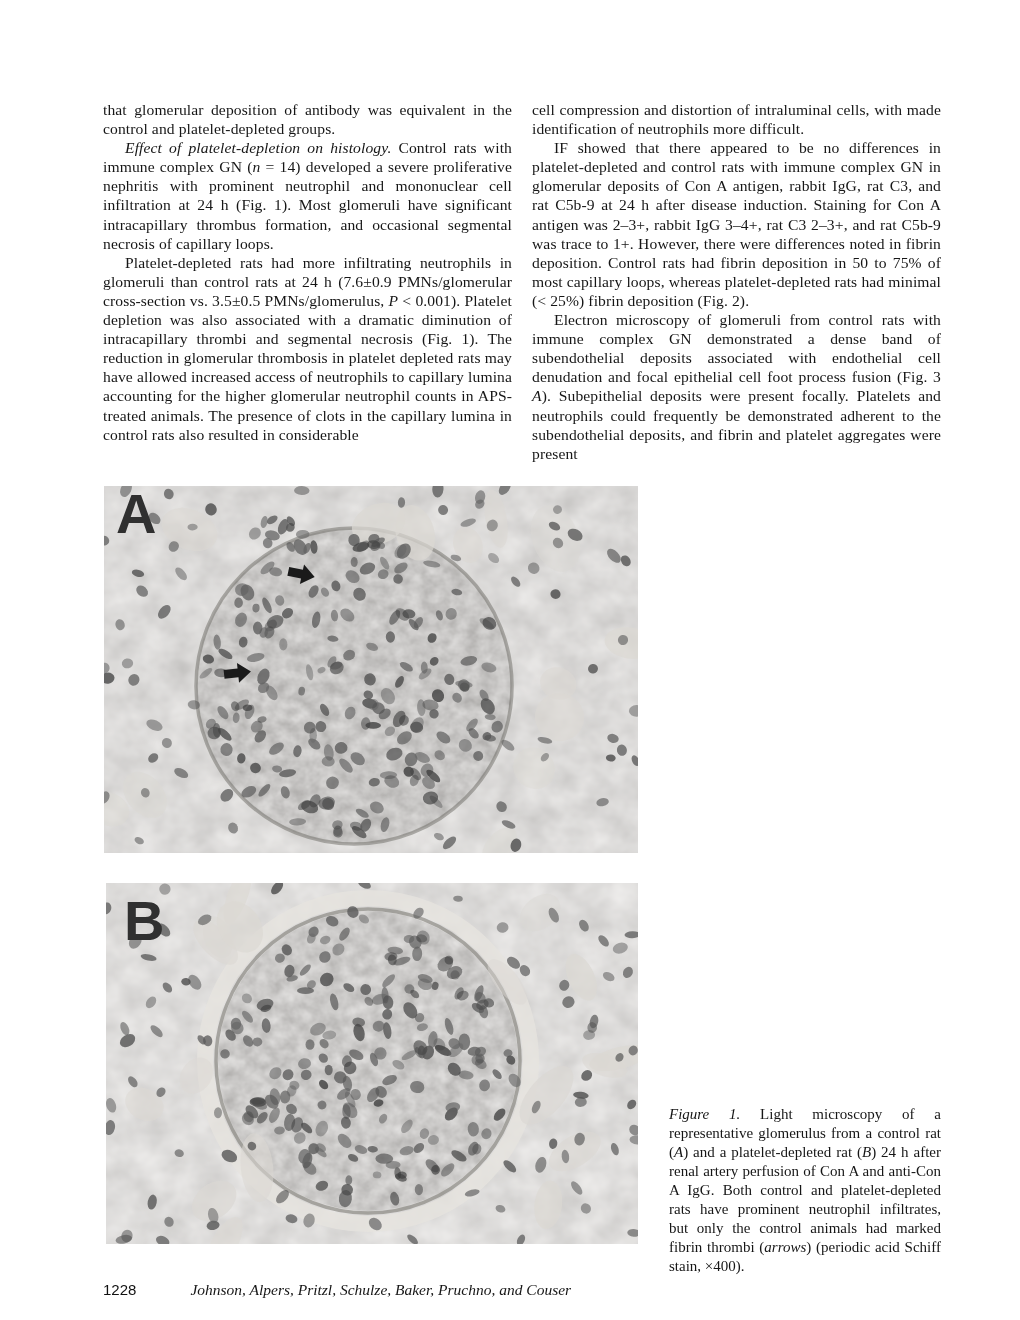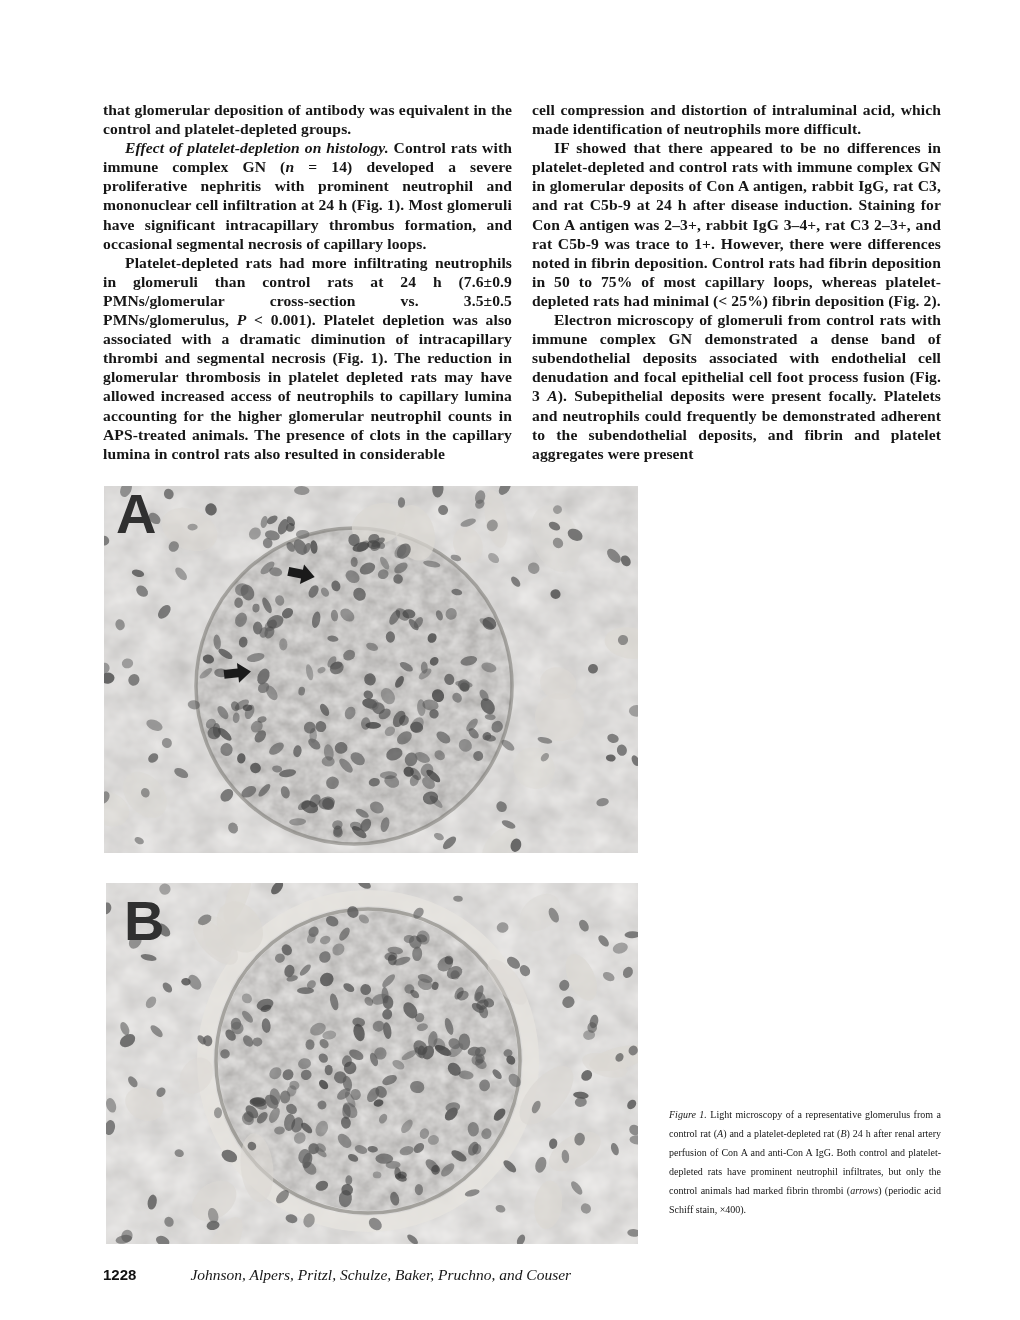--- a/index.html
+++ b/index.html
@@ -4,21 +4,21 @@
 <style>
   html,body{margin:0;padding:0;background:#e8e8e8;}
   .page{
     position:relative; width:1020px; height:1320px; margin:0 auto;
     background:#ffffff; overflow:hidden;
     font-family:"Liberation Serif", serif; color:#161616;
   }
   
   .textcols{
     position:absolute; left:103px; top:100px; width:838px;
-    display:flex; gap:20px;font-weight:bold;
+    display:flex; gap:20px;
   }
   .col{
     width:409px; text-align:justify;
     font-size:15.6px; line-height:19.1px;
     letter-spacing:0.1px;
   }
   .col p{margin:0; padding:0;}
   .col p.indent{text-indent:22px;}
   em{font-style:italic;}
 
@@ -33,50 +33,50 @@
     position:absolute; z-index:3;
     font-family:"Liberation Sans", sans-serif; font-weight:bold;
     font-size:56px; line-height:1; color:#303030;
   }
   #panelA .plabel{left:12px; top:0px;}
   #panelB .plabel{left:18px; top:10px;}
 
   
   .caption{
     position:absolute; left:669px; top:1105px; width:272px;
-    font-size:10px; line-height:19px; text-align:justify;
+    font-size:15px; line-height:19px; text-align:justify;
     color:#161616;
   }
 
   
   .footer{
     position:absolute; left:103px; top:1266px; width:838px;
     display:flex; align-items:baseline;
   }
   .pagenum{
-    font-family:"Liberation Sans", sans-serif; font-weight:bold;
-    font-size:15px; color:#111;
+    font-family:"Liberation Sans", sans-serif; font-weight:normal;
+    font-size:15px; color:#111;margin-top:15px;
   }
   .authors{
     margin-left:54px; font-style:italic; font-size:15.5px; color:#161616;
   }
 </style>
 </head>
 <body>
 
 <div class="page">
 
   <div class="textcols">
     <div class="col">
         <p><span>that glomerular deposition of antibody was equivalent in the control and platelet-depleted groups.</span></p>
         <p class="indent"><em>Effect of platelet-depletion on histology.</em><span> Control rats with immune complex GN (</span><em>n</em><span> = 14) developed a severe proliferative nephritis with prominent neutrophil and mononuclear cell infiltration at 24 h (Fig. 1). Most glomeruli have significant intracapillary thrombus formation, and occasional segmental necrosis of capillary loops.</span></p>
         <p class="indent"><span>Platelet-depleted rats had more infiltrating neutrophils in glomeruli than control rats at 24 h (7.6±0.9 PMNs/glomerular cross-section vs. 3.5±0.5 PMNs/glomerulus, </span><em>P</em><span> &lt; 0.001). Platelet depletion was also associated with a dramatic diminution of intracapillary thrombi and segmental necrosis (Fig. 1). The reduction in glomerular thrombosis in platelet depleted rats may have allowed increased access of neutrophils to capillary lumina accounting for the higher glomerular neutrophil counts in APS-treated animals. The presence of clots in the capillary lumina in control rats also resulted in considerable</span></p>
       </div>
     <div class="col">
-        <p><span>cell compression and distortion of intraluminal acid, which made identification of neutrophils more difficult.</span></p>
+        <p><span>cell compression and distortion of intraluminal cells, with made identification of neutrophils more difficult.</span></p>
         <p class="indent"><span>IF showed that there appeared to be no differences in platelet-depleted and control rats with immune complex GN in glomerular deposits of Con A antigen, rabbit IgG, rat C3, and rat C5b-9 at 24 h after disease induction. Staining for Con A antigen was 2–3+, rabbit IgG 3–4+, rat C3 2–3+, and rat C5b-9 was trace to 1+. However, there were differences noted in fibrin deposition. Control rats had fibrin deposition in 50 to 75% of most capillary loops, whereas platelet-depleted rats had minimal (&lt; 25%) fibrin deposition (Fig. 2).</span></p>
         <p class="indent"><span>Electron microscopy of glomeruli from control rats with immune complex GN demonstrated a dense band of subendothelial deposits associated with endothelial cell denudation and focal epithelial cell foot process fusion (Fig. 3 </span><em>A</em><span>). Subepithelial deposits were present focally. Platelets and neutrophils could frequently be demonstrated adherent to the subendothelial deposits, and fibrin and platelet aggregates were present</span></p>
       </div>
   </div>
 
   <div class="micro" id="panelA">
     <svg class="microsvg" viewBox="0 0 534 367" preserveAspectRatio="none">
       <defs>
         <filter id="mottleA" x="0%" y="0%" width="100%" height="100%">
           <feTurbulence type="fractalNoise" baseFrequency="0.034 0.04" numOctaves="3" seed="8" stitchTiles="stitch"></feTurbulence>

